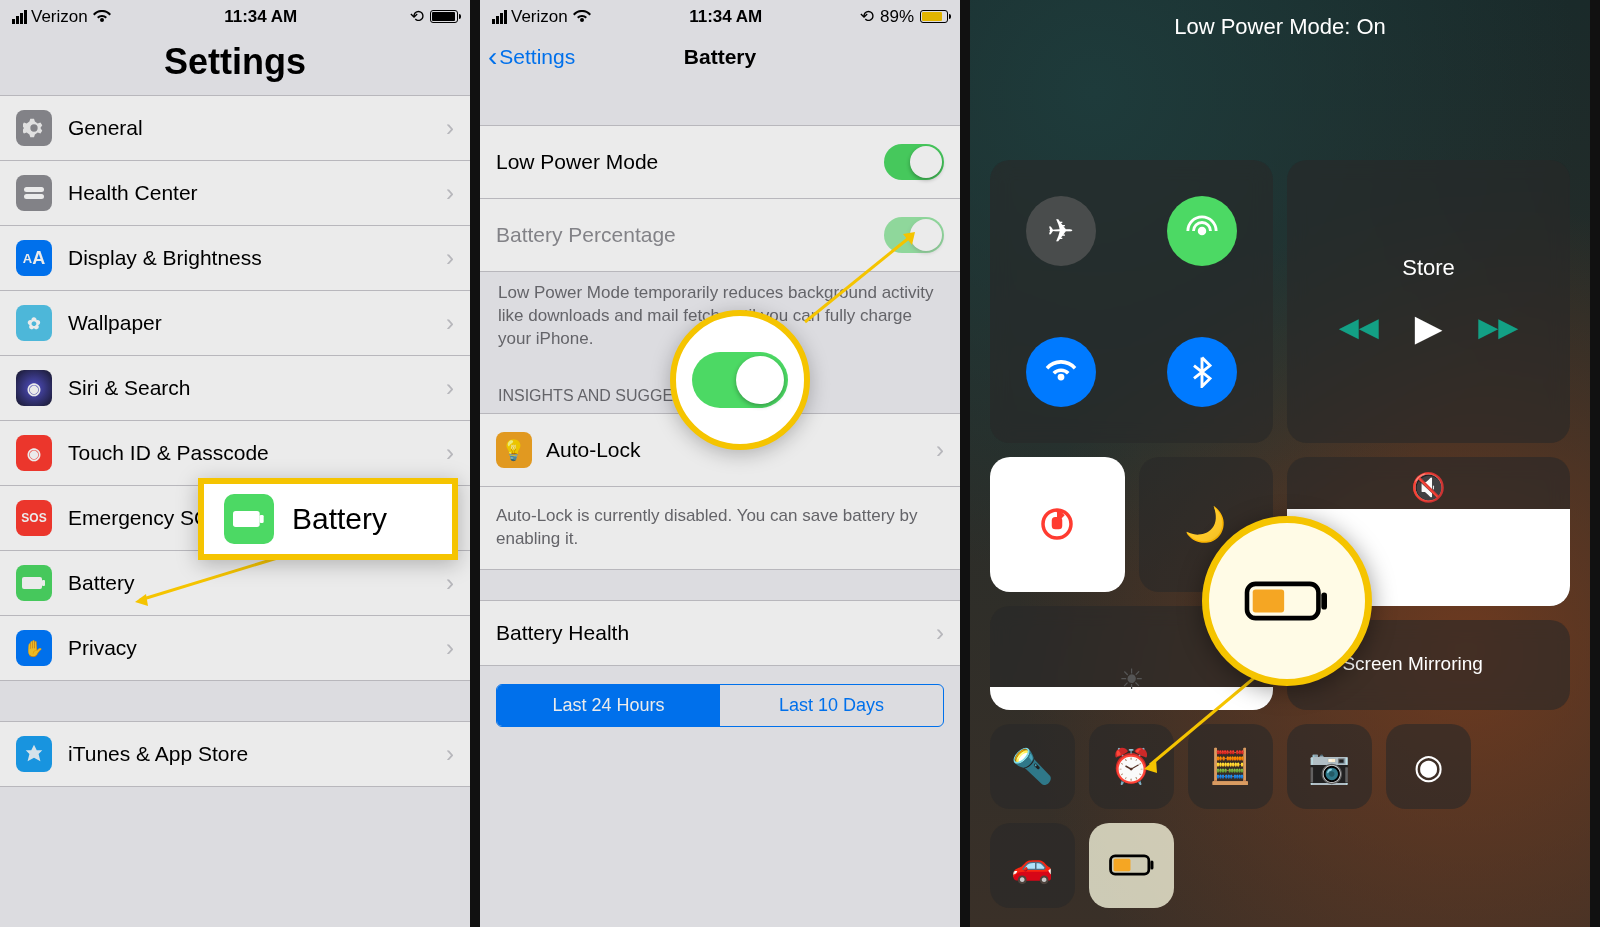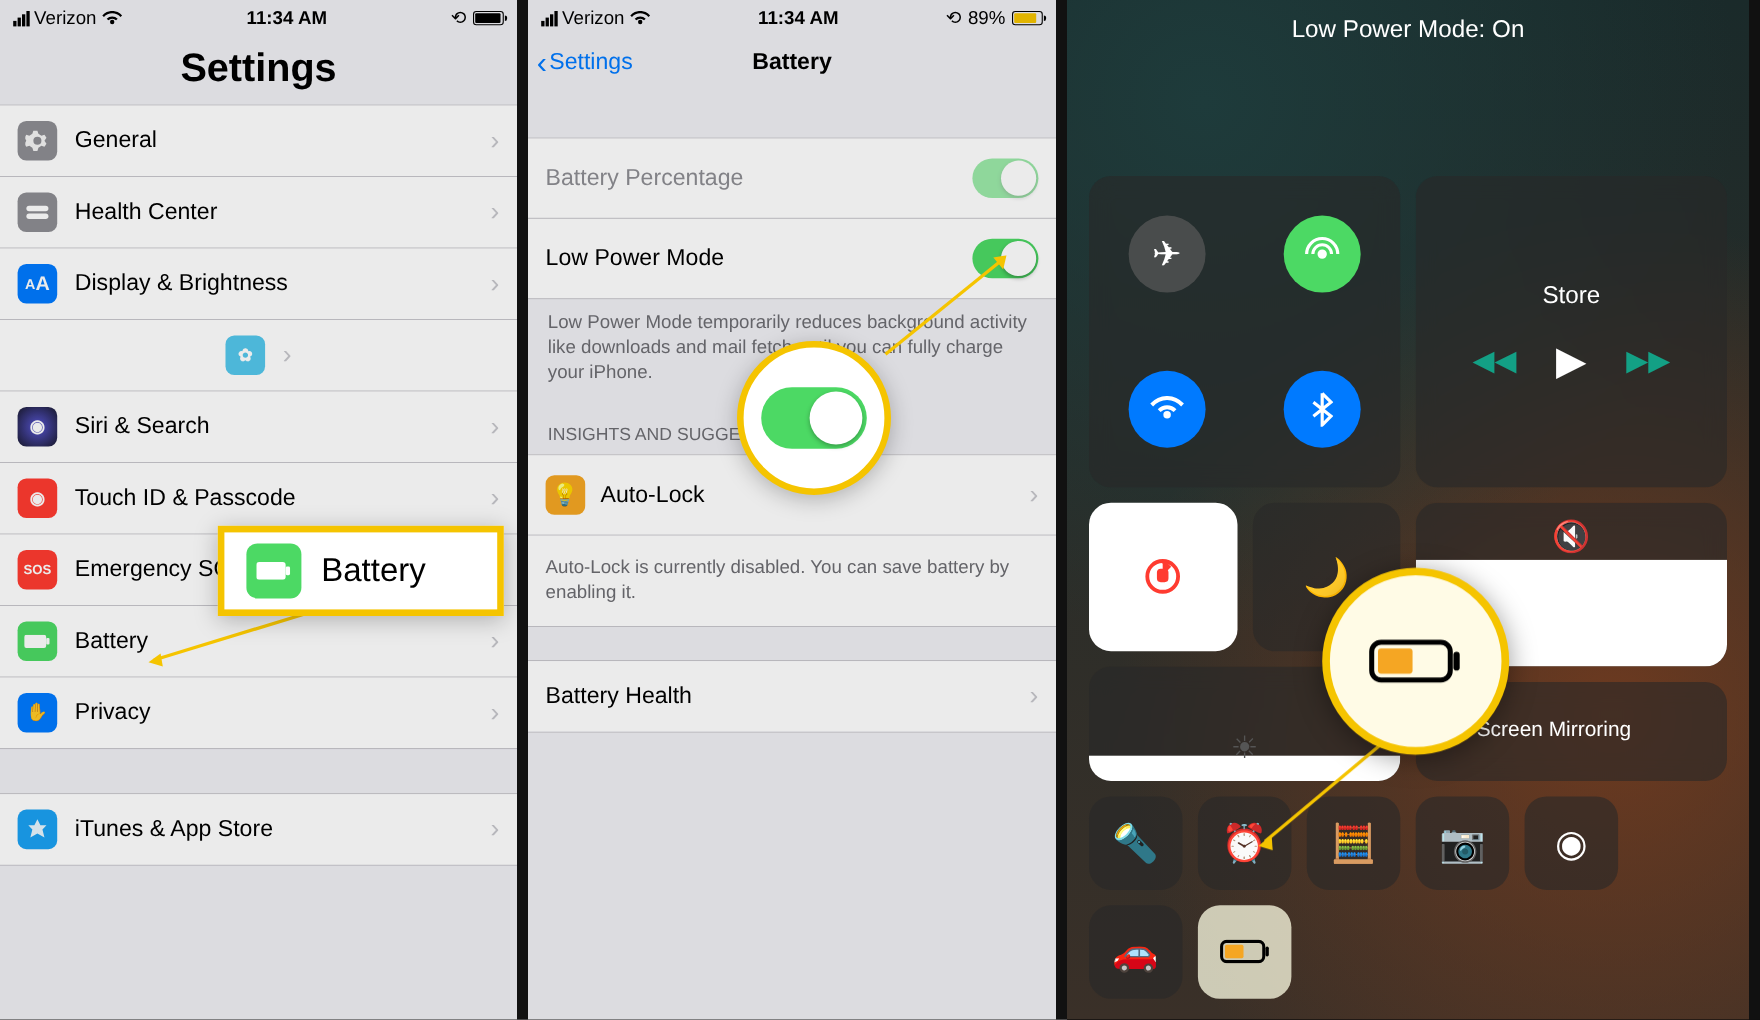--- a/index.html
+++ b/index.html
@@ -131,20 +131,21 @@
     <div class="row">
         <div class="ic" style="background:#007aff">
           <span style="font-size:13px">A</span>
           <span style="font-size:18px">A</span>
         </div>
         <div class="lbl">Display &amp; Brightness</div>
         <div class="chev">›</div>
       </div>
     <div class="row">
         <div class="ic" style="background:#54c7ec">✿</div>
+        <div class="lbl">Wallpaper</div>
         <div class="chev">›</div>
       </div>
     <div class="row">
         <div class="ic" style="background:radial-gradient(circle,#5856d6,#1a1a2e)">◉</div>
         <div class="lbl">Siri &amp; Search</div>
         <div class="chev">›</div>
       </div>
     <div class="row">
         <div class="ic" style="background:#ff3b30">◉</div>
         <div class="lbl">Touch ID &amp; Passcode</div>
@@ -229,29 +230,29 @@
     <div class="back">
         <span style="font-size:28px;margin-right:2px">‹</span>
         <span>Settings</span>
       </div>
     <div class="title">Battery</div>
   </div>
 
   <div style="height:40px"></div>
 
   <div class="grp">
+    <div class="row2">
+        <div class="lbl">Low Power Mode</div>
+        <div class="sw">
+          <div class="knob"></div>
+        </div>
+      </div>
     <div class="row2" style="color:#8e8e93">
         <div class="lbl" style="color:#8e8e93">Battery Percentage</div>
         <div class="sw" style="opacity:.55">
-          <div class="knob"></div>
-        </div>
-      </div>
-    <div class="row2">
-        <div class="lbl">Low Power Mode</div>
-        <div class="sw">
           <div class="knob"></div>
         </div>
       </div>
   </div>
   <div class="section-footer">Low Power Mode temporarily reduces background activity like downloads and mail fetch until you can fully charge your iPhone.</div>
 
   <div class="section-header">INSIGHTS AND SUGGESTIONS</div>
   <div class="grp">
     <div class="row2">
         <div class="suggest-ic">💡</div>
@@ -264,20 +265,24 @@
   </div>
 
   <div style="height:30px"></div>
   <div class="grp">
     <div class="row2">
         <div class="lbl">Battery Health</div>
         <div class="chev" style="color:#c7c7cc;font-size:24px">›</div>
       </div>
   </div>
 
+  <div class="seg">
+    <div class="on">Last 24 Hours</div>
+    <div>Last 10 Days</div>
+  </div>
 
   <div class="dim-overlay"></div>
 
   <div class="callout-circle" style="left:190px;top:310px;width:140px;height:140px;background:#fff">
     <div style="width:96px;height:56px;background:#4cd964;border-radius:28px;position:relative">
         <div style="position:absolute;right:4px;top:4px;width:48px;height:48px;background:#fff;border-radius:50%;box-shadow:0 2px 5px rgba(0,0,0,0.3)"></div>
       </div>
   </div>
   <svg class="arrow-svg" style="left:300px;top:232px;width:150px;height:100px">
       <line x1="25" y1="90" x2="130" y2="5" stroke="#f5c400" stroke-width="3"></line>

